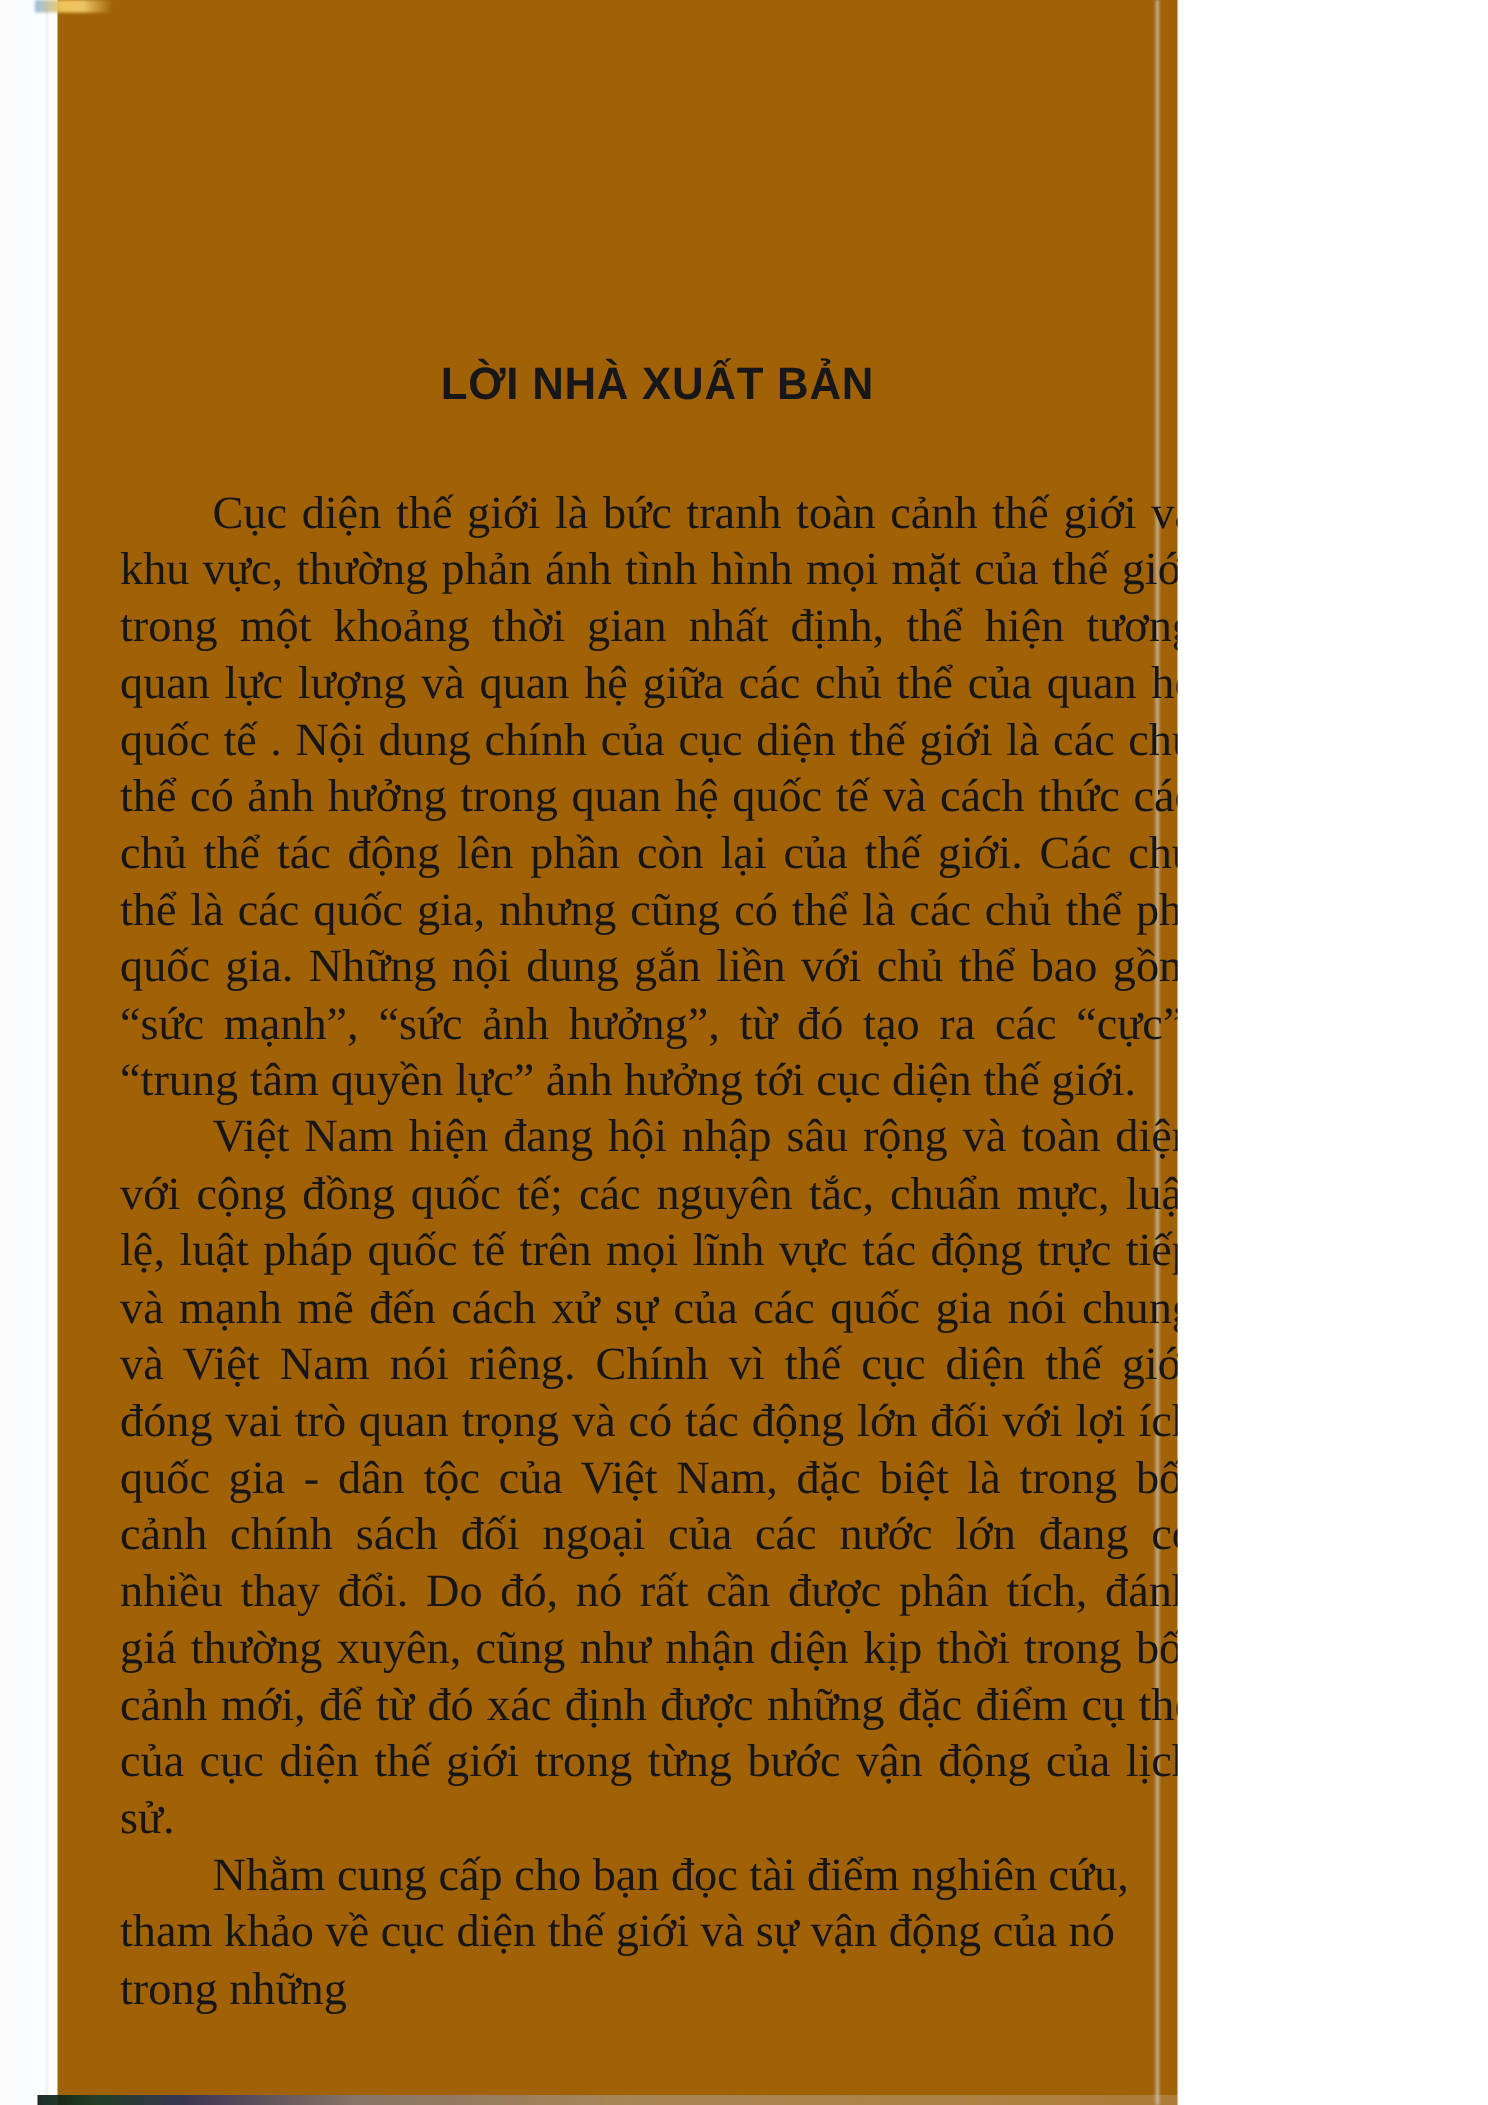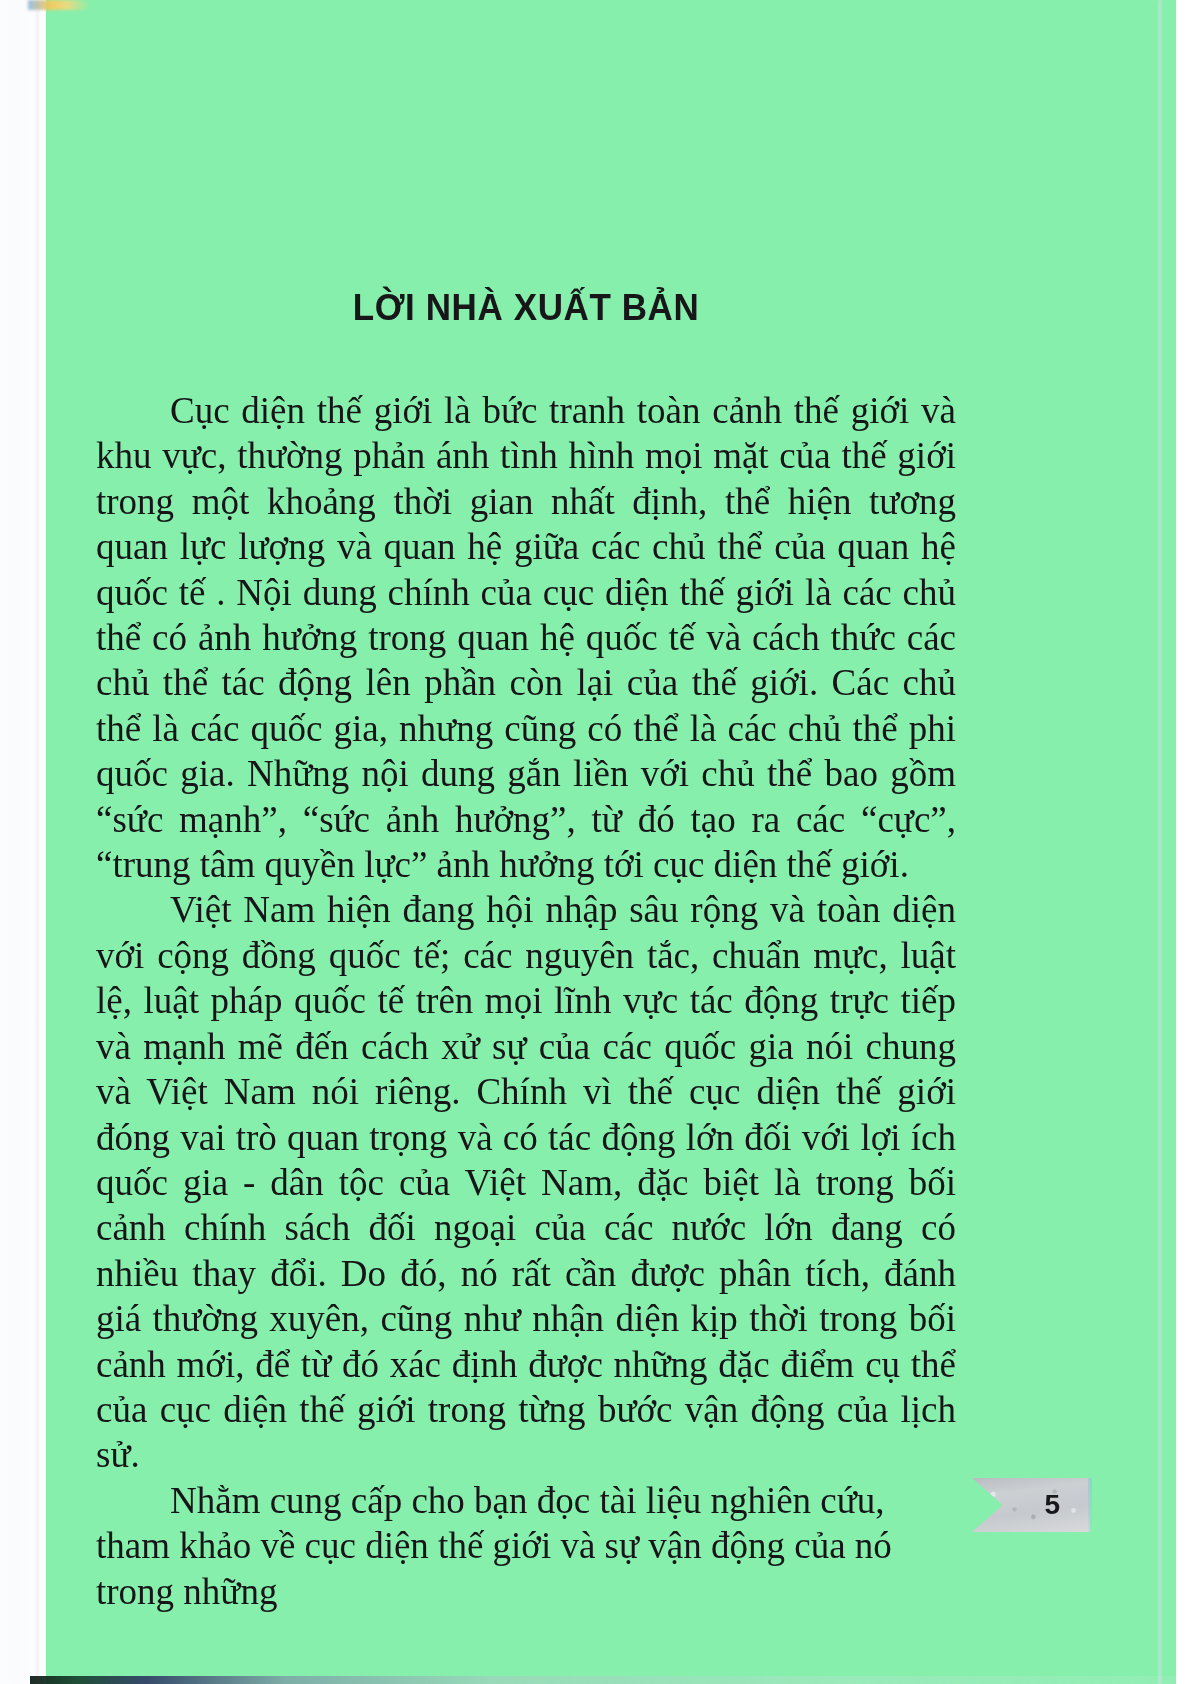--- a/index.html
+++ b/index.html
@@ -3,23 +3,23 @@
 <meta charset="utf-8">
 <style>
   html, body {
     margin: 0;
     padding: 0;
     background: #ffffff;
   }
 
   .page {
     position: relative;
-    width: 1176px;
-    height: 1684px;
-    background: #86efac;
+    width: 942px;
+    height: 1684px;
+    background: #a16207;
     overflow: hidden;
     font-family: "Liberation Serif", "DejaVu Serif", serif;
   }
 
   
   .scan-top-left-artifact {
     position: absolute;
     left: 28px;
     top: 0px;
     width: 62px;
@@ -184,21 +184,21 @@
   <div class="scan-right-seam"></div>
   <div class="scan-top-left-artifact"></div>
 
   <div class="content">
 
     <h1 class="page-title">LỜI NHÀ XUẤT BẢN</h1>
 
     <div class="body-text">
       <p class="para">Cục diện thế giới là bức tranh toàn cảnh thế giới và khu vực, thường phản ánh tình hình mọi mặt của thế giới trong một khoảng thời gian nhất định, thể hiện tương quan lực lượng và quan hệ giữa các chủ thể của quan hệ quốc tế . Nội dung chính của cục diện thế giới là các chủ thể có ảnh hưởng trong quan hệ quốc tế và cách thức các chủ thể tác động lên phần còn lại của thế giới. Các chủ thể là các quốc gia, nhưng cũng có thể là các chủ thể phi quốc gia. Những nội dung gắn liền với chủ thể bao gồm “sức mạnh”, “sức ảnh hưởng”, từ đó tạo ra các “cực”, “trung tâm quyền lực” ảnh hưởng tới cục diện thế giới.</p>
       <p class="para">Việt Nam hiện đang hội nhập sâu rộng và toàn diện với cộng đồng quốc tế; các nguyên tắc, chuẩn mực, luật lệ, luật pháp quốc tế trên mọi lĩnh vực tác động trực tiếp và mạnh mẽ đến cách xử sự của các quốc gia nói chung và Việt Nam nói riêng. Chính vì thế cục diện thế giới đóng vai trò quan trọng và có tác động lớn đối với lợi ích quốc gia - dân tộc của Việt Nam, đặc biệt là trong bối cảnh chính sách đối ngoại của các nước lớn đang có nhiều thay đổi. Do đó, nó rất cần được phân tích, đánh giá thường xuyên, cũng như nhận diện kịp thời trong bối cảnh mới, để từ đó xác định được những đặc điểm cụ thể của cục diện thế giới trong từng bước vận động của lịch sử.</p>
-      <p class="para">Nhằm cung cấp cho bạn đọc tài liệu nghiên cứu, tham khảo về cục diện thế giới và sự vận động của nó trong những</p>
+      <p class="para">Nhằm cung cấp cho bạn đọc tài điểm nghiên cứu, tham khảo về cục diện thế giới và sự vận động của nó trong những</p>
     </div>
 
   </div>
 
   <div class="page-number-ribbon">
     <span class="page-number">5</span>
   </div>
   <div class="ribbon-right-edge"></div>
 
   <div class="scan-bottom-edge"></div>

